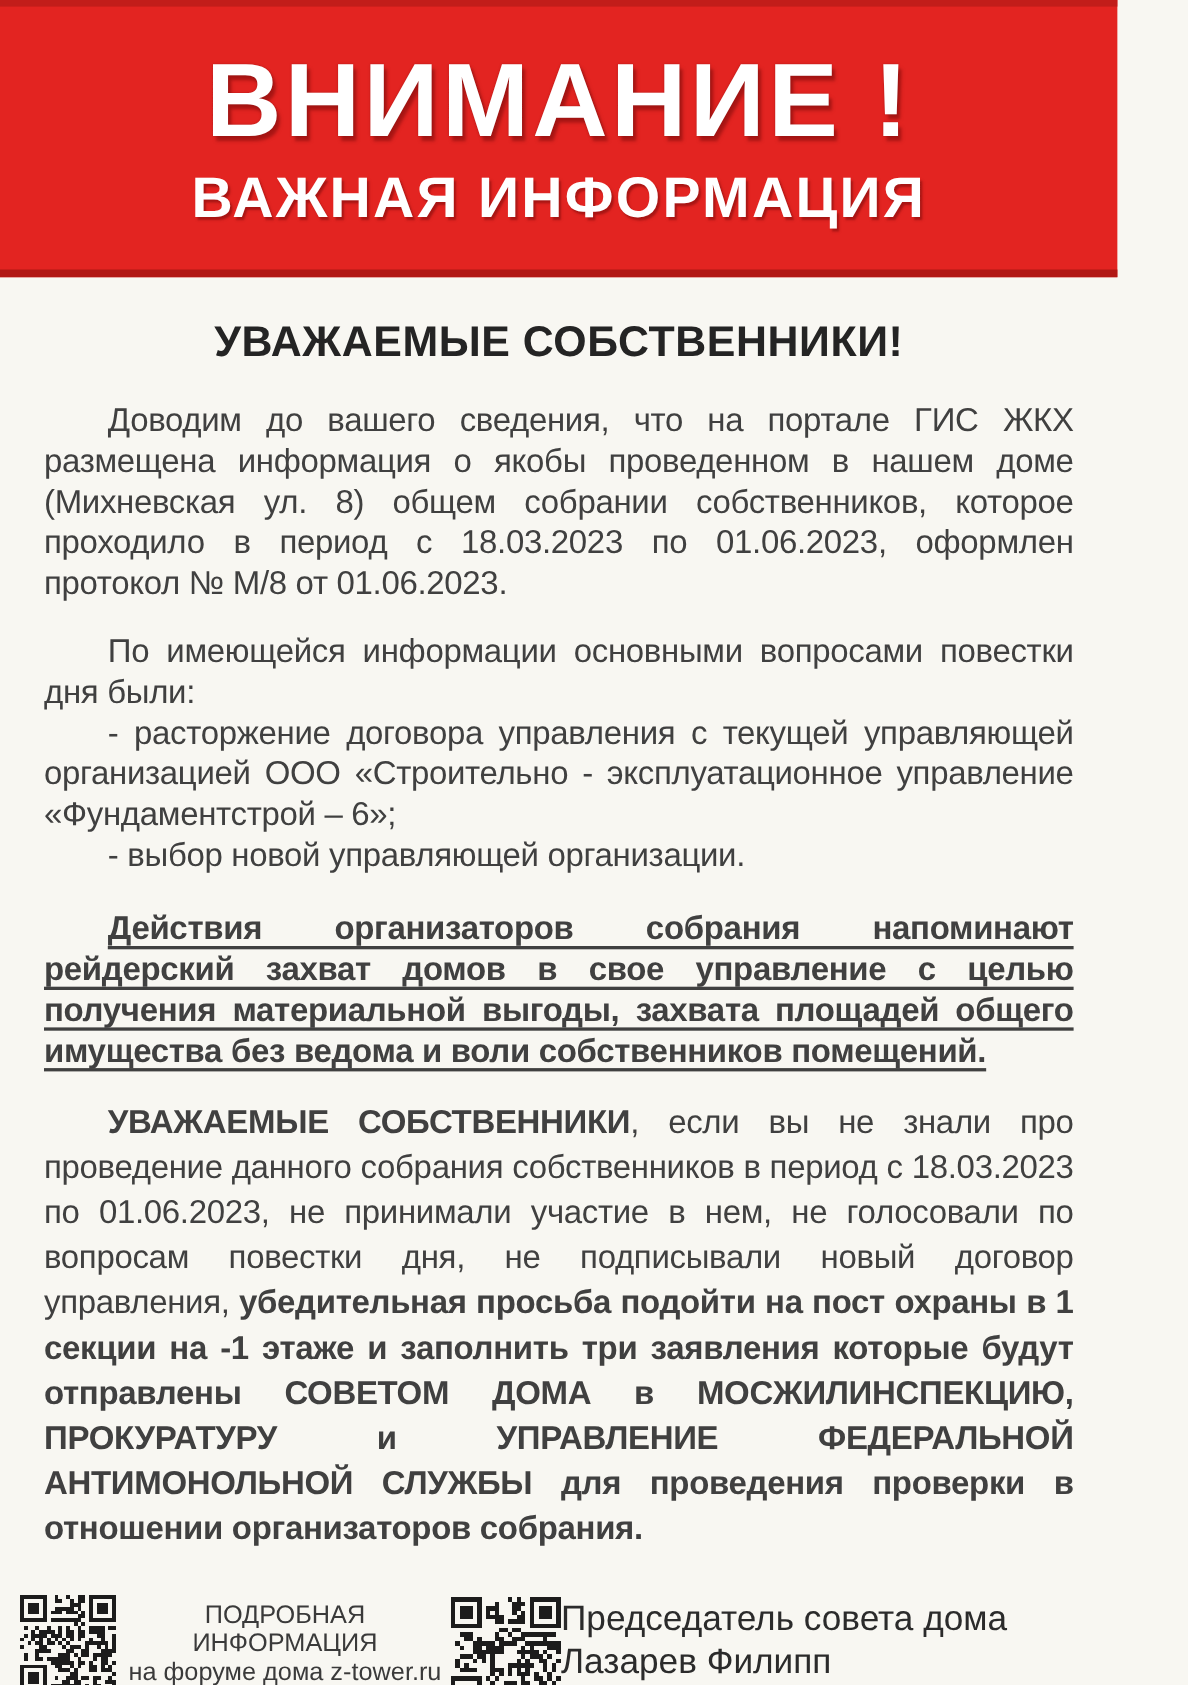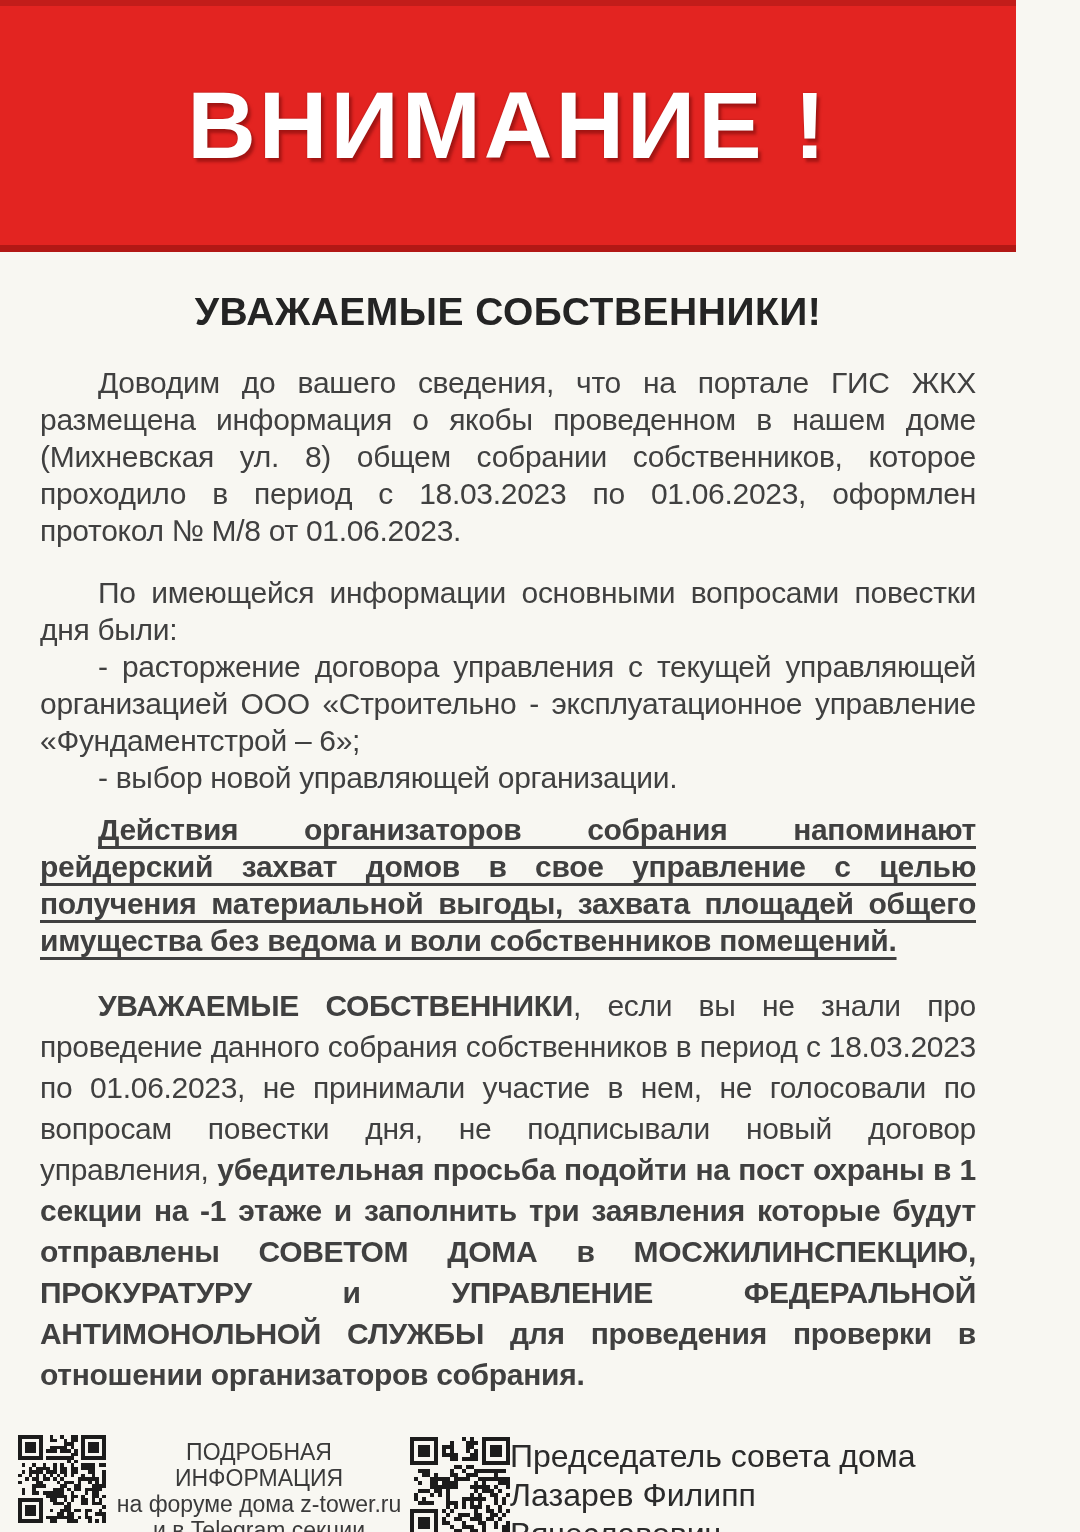--- a/index.html
+++ b/index.html
@@ -44,21 +44,21 @@
     text-align: justify; margin: 0; letter-spacing: -0.3px;
     color: #404040;
   }
   .para.indent { text-indent: 58px; }
   .mb { margin-bottom: 25px; }
   .warning {
     font-weight: bold;
     text-decoration: underline;
     text-decoration-thickness: 2.5px;
     text-underline-offset: 6px;
-    margin-top: 15px;
+    margin-top: 30px;
   }
   .appeal { margin-top: 26px; line-height: 41px; }
 
   
   .footer { display: flex; align-items: flex-start; padding: 36px 28px 0 18px; }
   .qr { display: block; }
   .qr1 { width: 88px; height: 96px; }
   .qr2 { width: 100px; height: 112px; margin-top: 0; }
   .info {
     width: 292px; text-align: center;
@@ -71,20 +71,21 @@
     margin-top: 6px; padding-right: 14px;
   }
 </style>
 </head>
 <body>
 
 <div class="page">
 
   <header class="banner">
     <div class="banner-line1">ВНИМАНИЕ !</div>
+    <div class="banner-line2">ВАЖНАЯ ИНФОРМАЦИЯ</div>
   </header>
 
   <main class="content">
     <h1 class="heading">УВАЖАЕМЫЕ СОБСТВЕННИКИ!</h1>
 
     <p class="para indent mb">Доводим до вашего сведения, что на портале ГИС ЖКХ размещена информация о якобы проведенном в нашем доме (Михневская ул. 8) общем собрании собственников, которое проходило в период с 18.03.2023 по 01.06.2023, оформлен протокол № М/8 от 01.06.2023.</p>
 
     <p class="para indent">По имеющейся информации основными вопросами повестки дня были:</p>
     <p class="para indent">- расторжение договора управления с текущей управляющей организацией ООО «Строительно - эксплуатационное управление «Фундаментстрой – 6»;</p>
     <p class="para indent">- выбор новой управляющей организации.</p>

